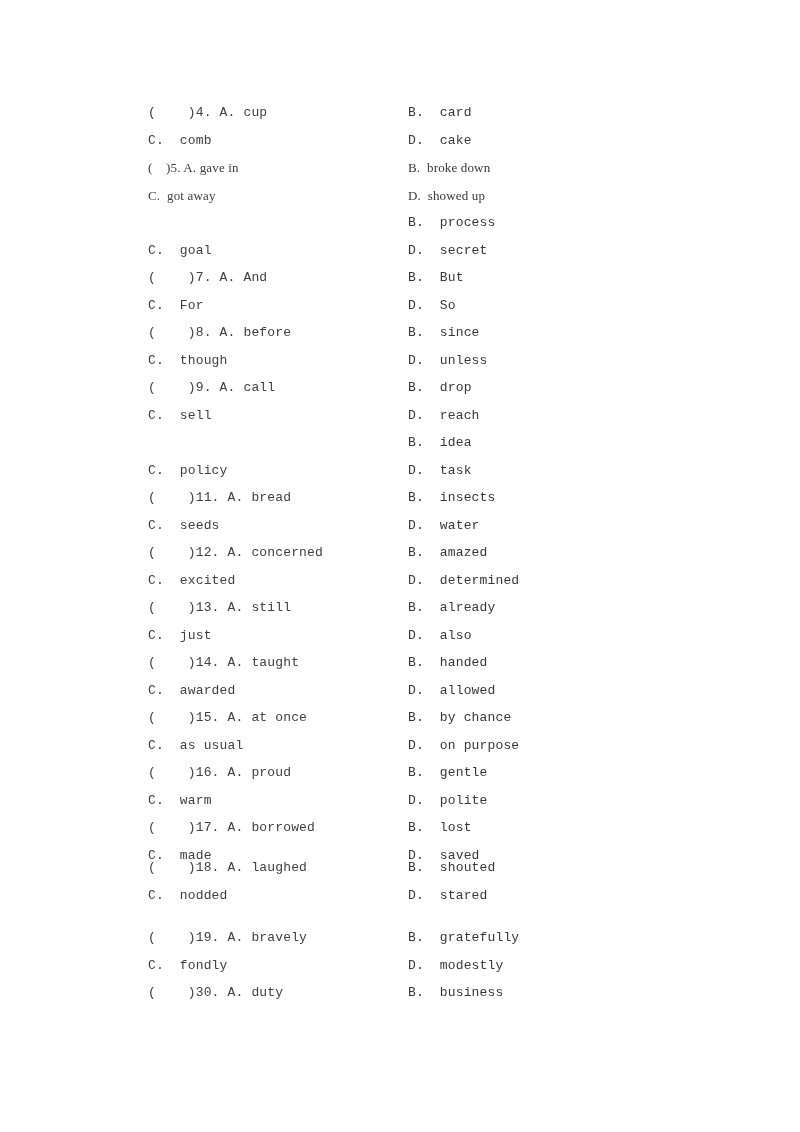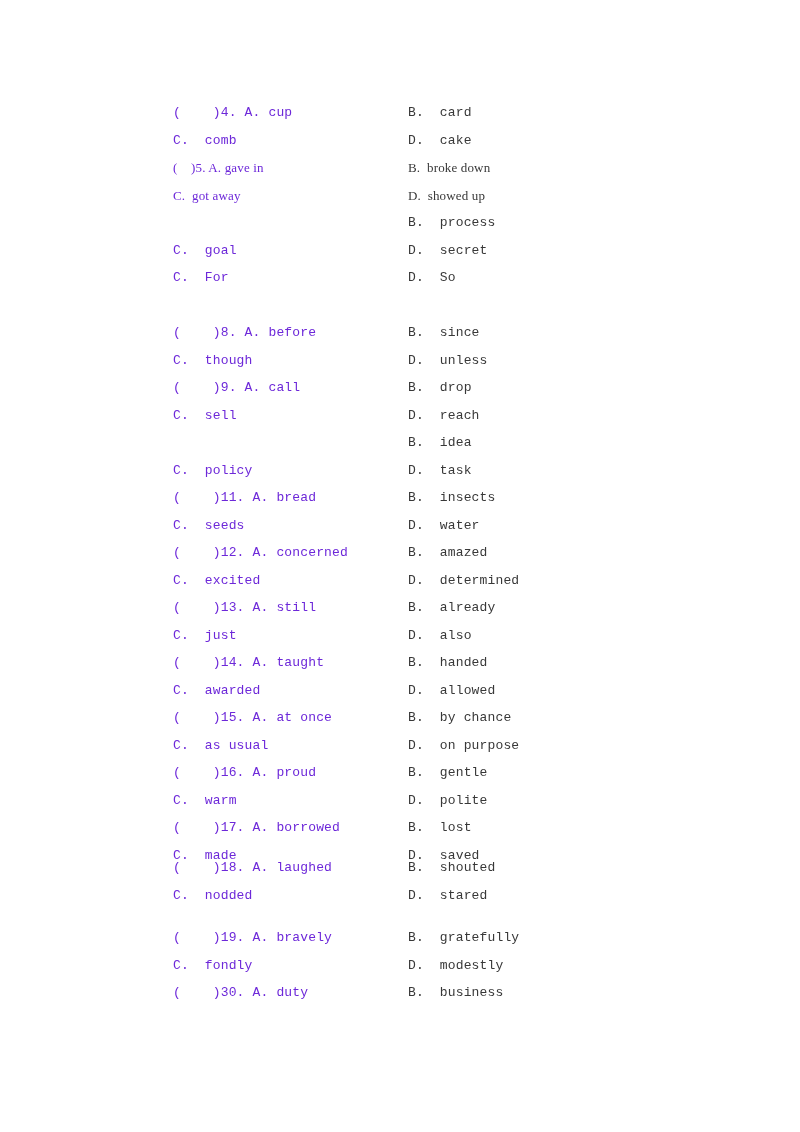--- a/index.html
+++ b/index.html
@@ -37,23 +37,22 @@
     height: 27.5px;
     width: 800px;
   }
   .col-left {
     position: absolute;
     left: 148px;
     top: 0;
     white-space: pre;
     font-size: 13px;
     line-height: 27.5px;
-    color: #6d28d9;
+    color: #404040;
     letter-spacing: 0.15px;
-    margin-left: 25px;
   }
   .col-right {
     position: absolute;
     left: 408px;
     top: 0;
     white-space: pre;
     font-size: 13px;
     line-height: 27.5px;
     color: #383838;
     letter-spacing: 0.15px;
@@ -101,20 +100,24 @@
         <div class="q-line">
           <div class="col-right"><span class="opt-letter">B.</span>  <span class="opt-text">process</span></div>
         </div>
         <div class="q-line">
           <div class="col-left"><span class="opt-letter">C.</span>  <span class="opt-text">goal</span></div>
           <div class="col-right"><span class="opt-letter">D.</span>  <span class="opt-text">secret</span></div>
         </div>
       </div>
       <div class="question-block" style="position: absolute; left: 0px; top: 264px;">
         <div class="q-line">
+          <div class="col-left"><span class="bracket">(    )</span><span class="qnum">7.</span> <span class="opt-letter">A.</span> <span class="opt-text">And</span></div>
+          <div class="col-right"><span class="opt-letter">B.</span>  <span class="opt-text">But</span></div>
+        </div>
+        <div class="q-line">
           <div class="col-left"><span class="opt-letter">C.</span>  <span class="opt-text">For</span></div>
           <div class="col-right"><span class="opt-letter">D.</span>  <span class="opt-text">So</span></div>
         </div>
       </div>
       <div class="question-block" style="position: absolute; left: 0px; top: 319px;">
         <div class="q-line">
           <div class="col-left"><span class="bracket">(    )</span><span class="qnum">8.</span> <span class="opt-letter">A.</span> <span class="opt-text">before</span></div>
           <div class="col-right"><span class="opt-letter">B.</span>  <span class="opt-text">since</span></div>
         </div>
         <div class="q-line">

